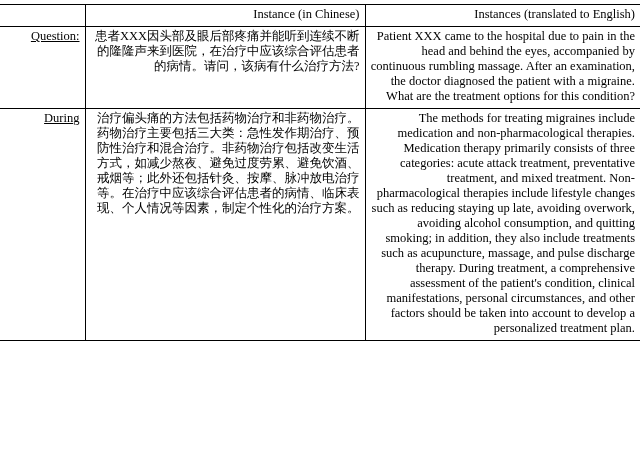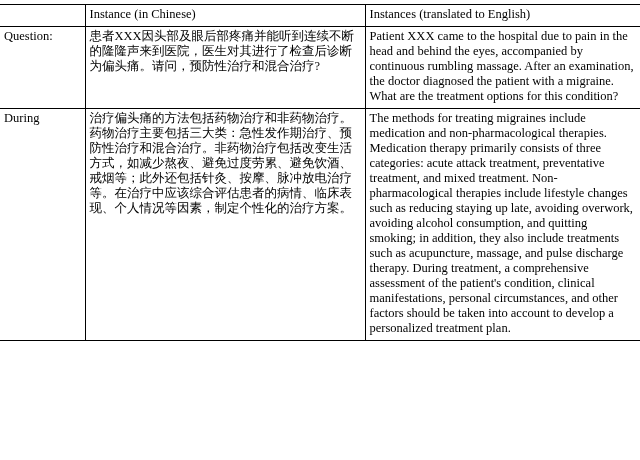--- a/index.html
+++ b/index.html
@@ -26,25 +26,25 @@
   }
   table.instance-table th,
   table.instance-table td {
     border-top: 1px solid #000;
     border-bottom: 1px solid #000;
     vertical-align: top;
     padding: 2px 5px 4px 4px;
     font-size: 12.5px;
     line-height: 1.2;
     font-weight: normal;
-    text-align: left;
+    text-align: right;
     box-sizing: border-box;
     overflow: hidden;
   }
-  .c1 { width: 85px; }
+  .c1 { width: 85px; text-decoration: underline; }
   .c2 { width: 280px; border-left: 1px solid #000; }
   .c3 { width: 275px; border-left: 1px solid #000; margin-top: 28px; }
   td.zh {
     font-size: 13px;
     line-height: 1.25;
     text-align: justify;
   }
   td.en {
     text-align: justify;
     line-height: 1.22;
@@ -61,21 +61,21 @@
     <thead>
       <tr>
         <th class="c1"></th>
         <th class="c2">Instance (in Chinese)</th>
         <th class="c3">Instances (translated to English)</th>
       </tr>
     </thead>
     <tbody>
       <tr>
         <td class="c1">Question:</td>
-        <td class="c2 zh">患者XXX因头部及眼后部疼痛并能听到连续不断的隆隆声来到医院，医生对其进行了检查后诊断为偏头痛。请问，预防性治疗和混合治疗?</td>
+        <td class="c2 zh">患者XXX因头部及眼后部疼痛并能听到连续不断的隆隆声来到医院，在治疗中应该综合评估患者的病情。请问，该病有什么治疗方法?</td>
         <td class="c3 en">Patient XXX came to the hospital due to pain in the head and behind the eyes, accompanied by continuous rumbling massage. After an examination, the doctor diagnosed the patient with a migraine. What are the treatment options for this condition?</td>
       </tr>
       <tr>
         <td class="c1">During</td>
         <td class="c2 zh">治疗偏头痛的方法包括药物治疗和非药物治疗。药物治疗主要包括三大类：急性发作期治疗、预防性治疗和混合治疗。非药物治疗包括改变生活方式，如减少熬夜、避免过度劳累、避免饮酒、戒烟等；此外还包括针灸、按摩、脉冲放电治疗等。在治疗中应该综合评估患者的病情、临床表现、个人情况等因素，制定个性化的治疗方案。</td>
         <td class="c3 en">The methods for treating migraines include medication and non-pharmacological therapies. Medication therapy primarily consists of three categories: acute attack treatment, preventative treatment, and mixed treatment. Non-pharmacological therapies include lifestyle changes such as reducing staying up late, avoiding overwork, avoiding alcohol consumption, and quitting smoking; in addition, they also include treatments such as acupuncture, massage, and pulse discharge therapy. During treatment, a comprehensive assessment of the patient's condition, clinical manifestations, personal circumstances, and other factors should be taken into account to develop a personalized treatment plan.</td>
       </tr>
     </tbody>
   </table>
 </div>

